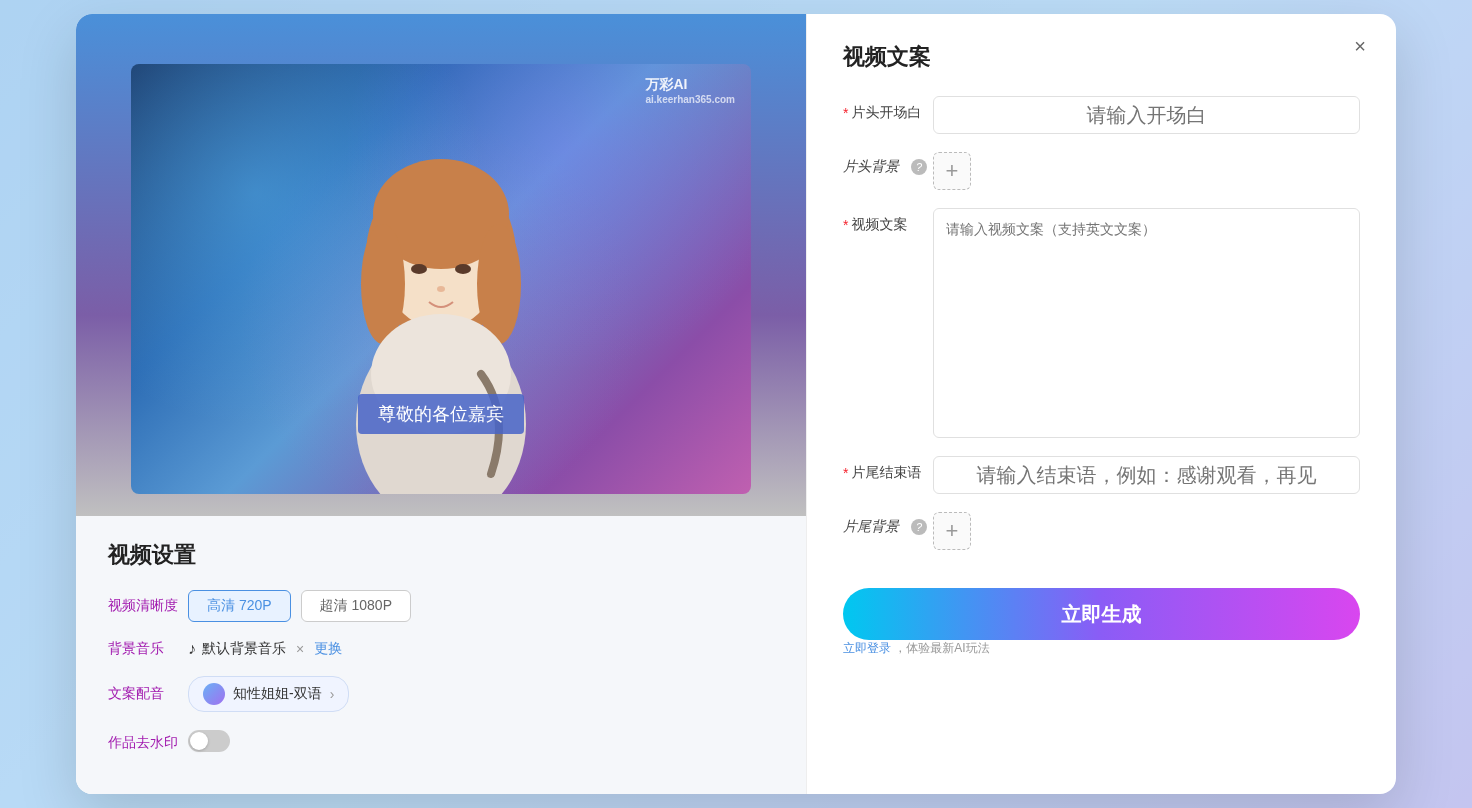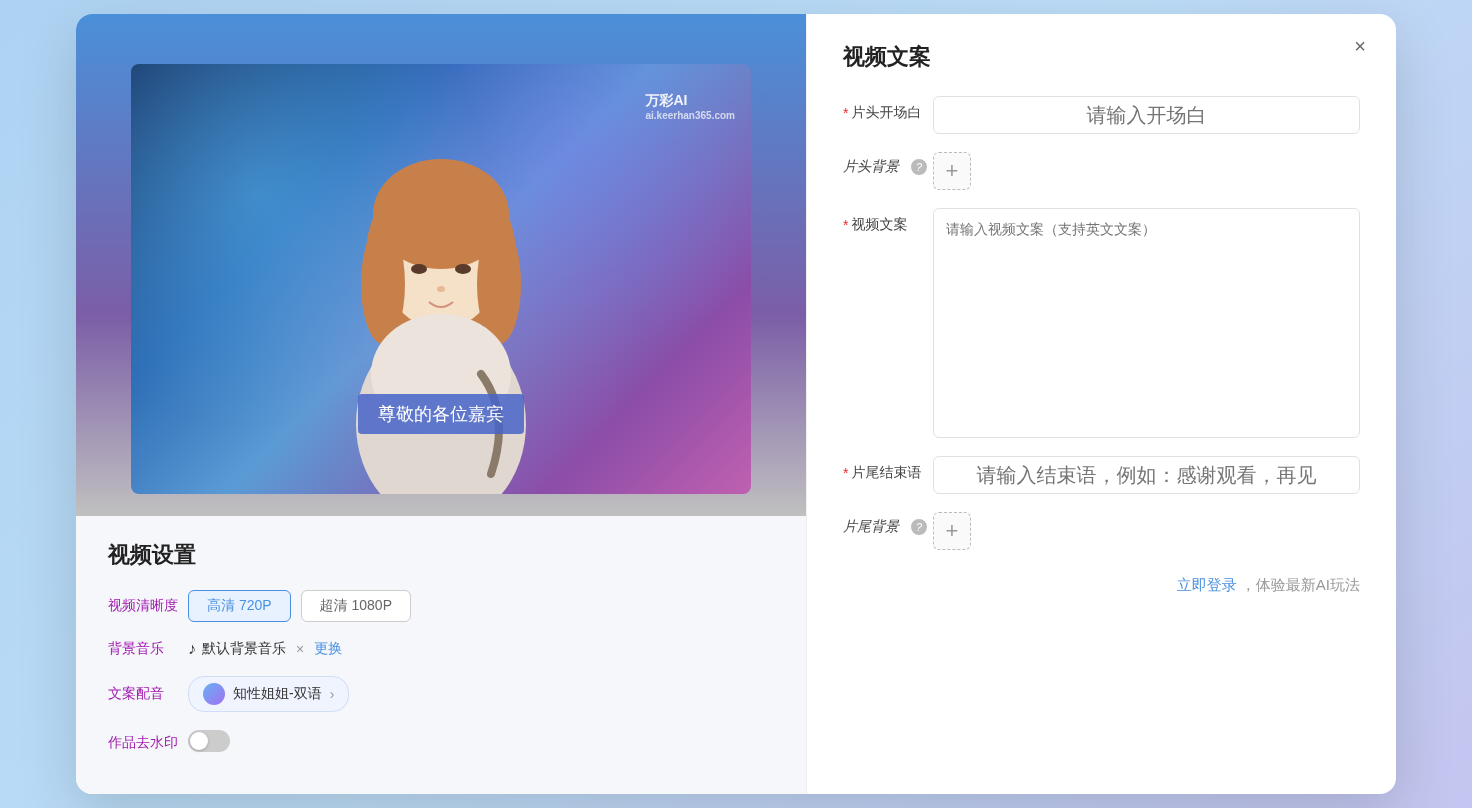--- a/index.html
+++ b/index.html
@@ -88,21 +88,20 @@
         radial-gradient(circle at 50% 60%, rgba(200,100,200,0.2) 0%, transparent 50%);
     }
 
     .watermark {
       position: absolute;
       top: 12px;
       right: 16px;
       color: rgba(255,255,255,0.9);
       font-size: 14px;
       font-weight: bold;
-      margin-top: 16px;
     }
 
     .watermark-sub {
       display: block;
       font-size: 10px;
       color: rgba(255,255,255,0.7);
     }
 
     .avatar-figure {
       position: absolute;
@@ -360,24 +359,23 @@
       border: none;
       border-radius: 28px;
       color: #fff;
       font-size: 20px;
       font-weight: bold;
       cursor: pointer;
       margin-top: 20px;
     }
 
     .login-hint {
-      text-align: right;
-      font-size: 15px;
+      text-align: left;
+      font-size: 12px;
       color: #999;
-      margin-top: 8px;
     }
 
     .login-link {
       color: #4a90e2;
       cursor: pointer;
     }
 
     .divider {
       width: 1px;
       background: #eee;
@@ -512,20 +510,21 @@
       </div>
 
       <div class="form-row">
         <div class="form-label-help">
           <span>片尾背景</span>
           <div class="help-icon">?</div>
         </div>
         <div class="add-btn">+</div>
       </div>
 
+      <button class="generate-btn">立即生成</button>
 
       <div class="login-hint">
         <span class="login-link">立即登录</span>
         <span>，体验最新AI玩法</span>
       </div>
     </div>
 
   </div>
 </div>
 

